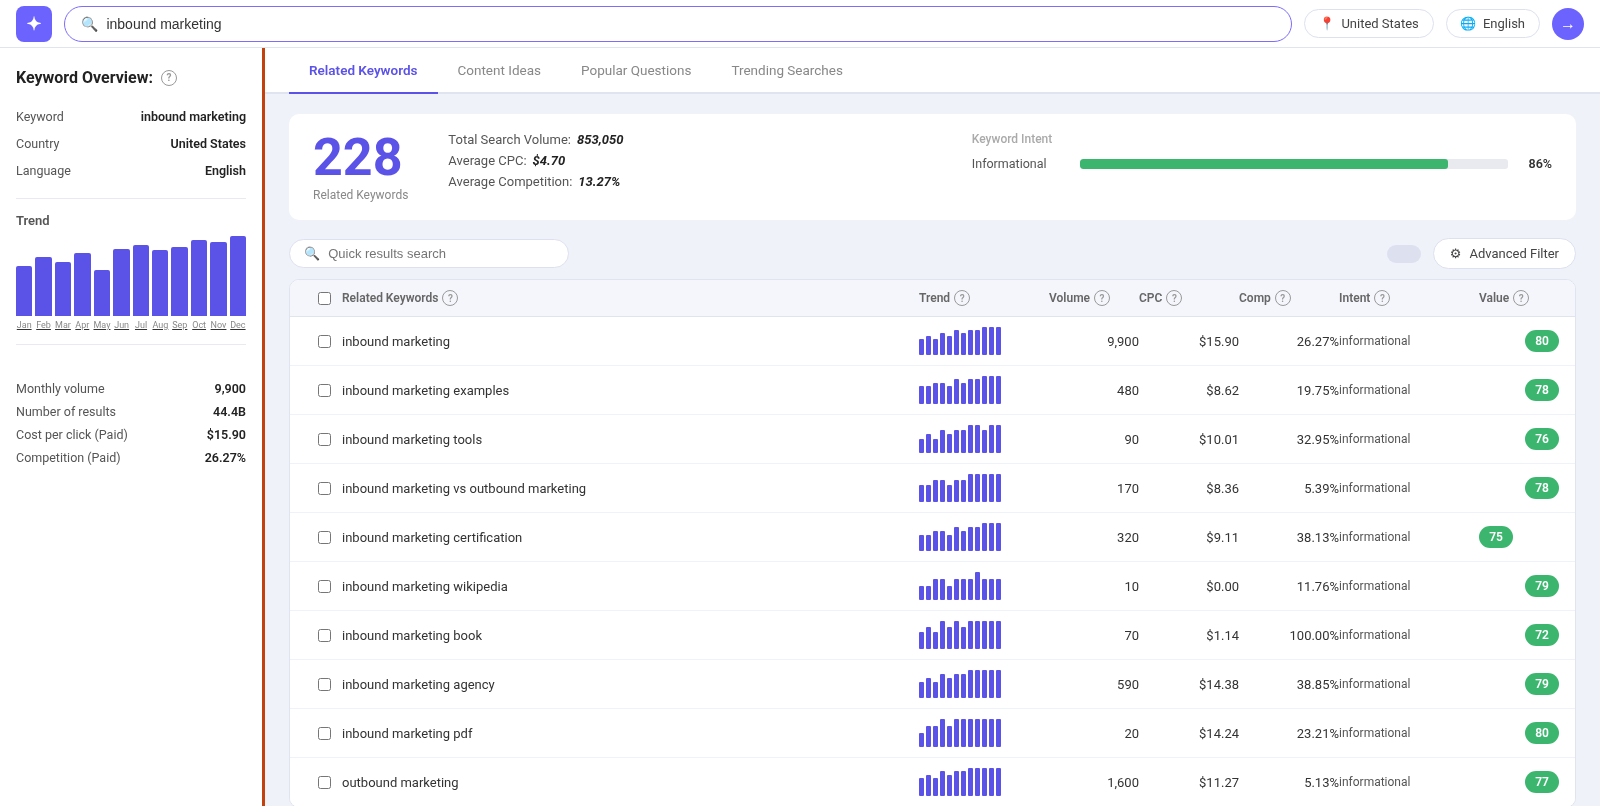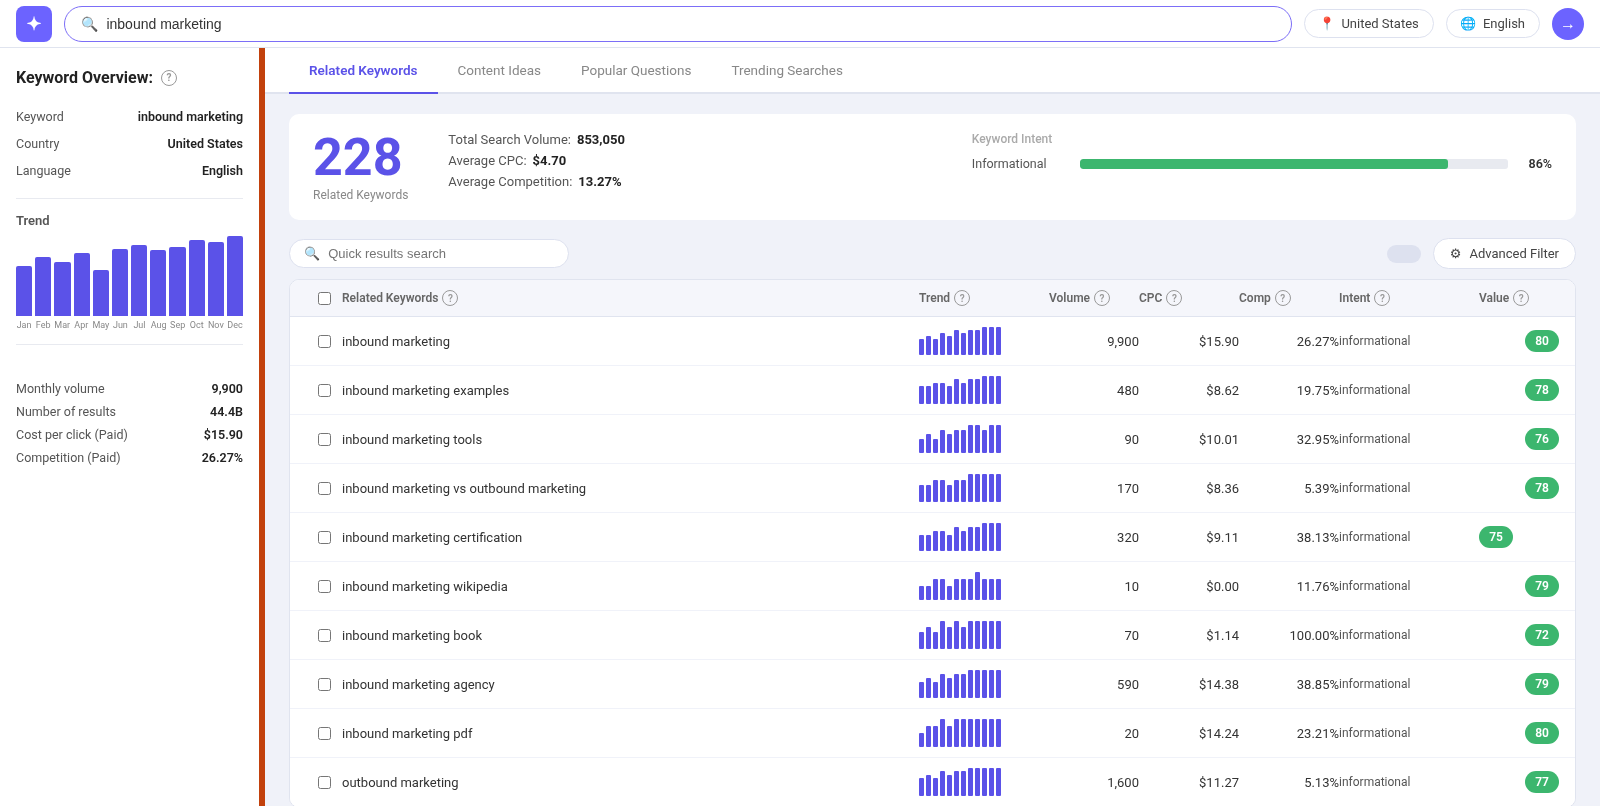--- a/index.html
+++ b/index.html
@@ -34,34 +34,34 @@
       background: #6c63ff; color: #fff; border: none; border-radius: 50%;
       width: 32px; height: 32px; cursor: pointer; font-size: 16px;
       display: flex; align-items: center; justify-content: center;
     }
 
     
     .main-layout { display: flex; height: calc(100vh - 48px); overflow: hidden; }
 
     
     .sidebar {
-      width: 265px; min-width: 265px; background: #fff; border-right: 6px solid #c2410c;
+      width: 265px; min-width: 265px; background: #fff; border-right: 3px solid #c2410c;
       padding: 20px 16px; overflow-y: auto;
     }
     .sidebar-title { font-size: 16px; font-weight: 700; color: #222; margin-bottom: 4px; display: flex; align-items: center; gap: 8px; }
     .info-icon { width: 16px; height: 16px; border-radius: 50%; border: 1.5px solid #999; display: inline-flex; align-items: center; justify-content: center; font-size: 10px; color: #999; cursor: pointer; }
     .sidebar-meta { margin-top: 16px; }
     .meta-row { display: flex; justify-content: space-between; padding: 6px 0; font-size: 12.5px; color: #555; }
     .meta-val { font-weight: 600; color: #222; text-align: right; }
     .divider { border: none; border-top: 1px solid #e8eaf0; margin: 14px 0; }
     .trend-label { font-size: 13px; font-weight: 600; color: #555; margin-bottom: 8px; }
     .trend-chart { display: flex; align-items: flex-end; gap: 3px; height: 80px; }
     .bar-wrap { display: flex; flex-direction: column; align-items: center; flex: 1; height: 100%; justify-content: flex-end; }
     .bar { background: #5b52e8; border-radius: 2px 2px 0 0; width: 100%; }
-    .bar-labels { display: flex; gap: 3px; margin-top: 4px; }
+    .bar-labels { display: flex; gap: 3px; margin-top: 4px; text-decoration: underline; }
     .bar-lbl { flex: 1; text-align: center; font-size: 9px; color: #888; }
     .sidebar-stats { margin-top: 32px; }
     .stat-row { display: flex; justify-content: space-between; padding: 4px 0; font-size: 12.5px; color: #555; }
     .stat-val { font-weight: 600; color: #222; }
 
     
     .content { flex: 1; overflow-y: auto; background: #f0f2f9; }
 
     
     .tabs-bar {
@@ -81,21 +81,21 @@
     .stats-panel {
       background: #fff; border-radius: 10px; padding: 18px 24px;
       display: flex; gap: 40px; align-items: flex-start; margin-bottom: 18px;
     }
     .big-number { font-size: 52px; font-weight: 700; color: #5b52e8; line-height: 1; }
     .big-label { font-size: 12px; color: #888; margin-top: 4px; }
     .kw-data { flex: 1; }
     .kw-data-title { font-size: 12px; color: #aaa; font-weight: 500; margin-bottom: 10px; }
     .kw-data-row { display: flex; font-size: 13px; margin-bottom: 6px; gap: 6px; }
     .kw-data-label { color: #555; }
-    .kw-data-val { font-weight: 700; color: #222; }
+    .kw-data-val { font-weight: 700; color: #222; font-style: italic; }
     .intent-panel { flex: 1.2; }
     .intent-title { font-size: 12px; color: #aaa; font-weight: 500; margin-bottom: 10px; }
     .intent-row { display: flex; align-items: center; gap: 8px; margin-bottom: 7px; font-size: 12.5px; }
     .intent-name { width: 100px; color: #555; }
     .intent-bar-wrap { flex: 1; background: #e8eaf0; border-radius: 3px; height: 10px; overflow: hidden; }
     .intent-bar { height: 100%; border-radius: 3px; }
     .intent-pct { width: 36px; text-align: right; font-weight: 600; color: #333; }
 
     
     .quick-search-row {

